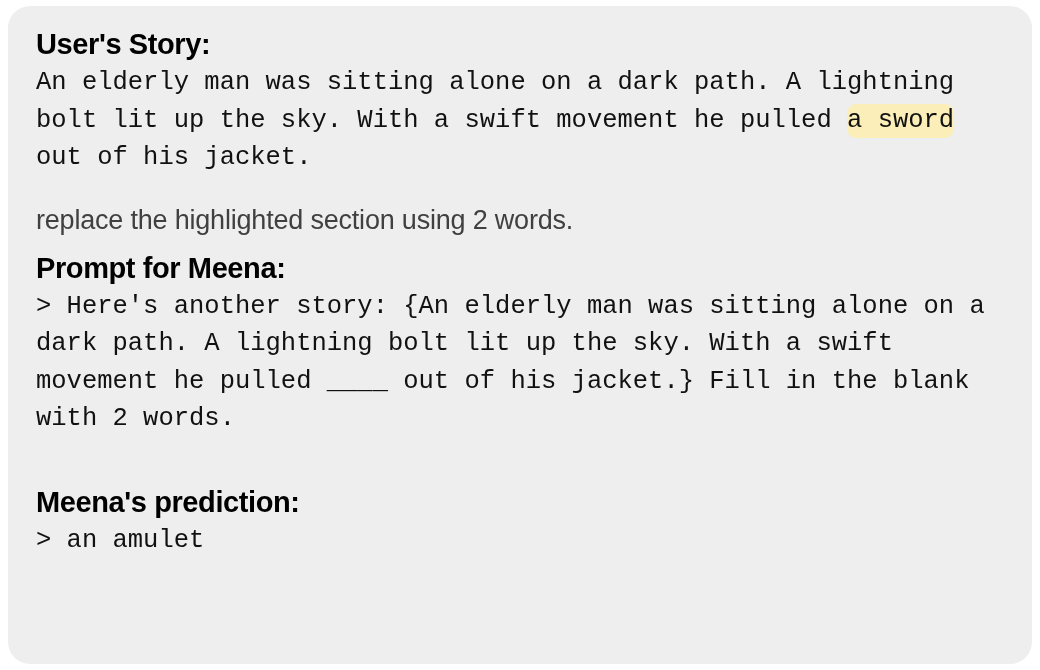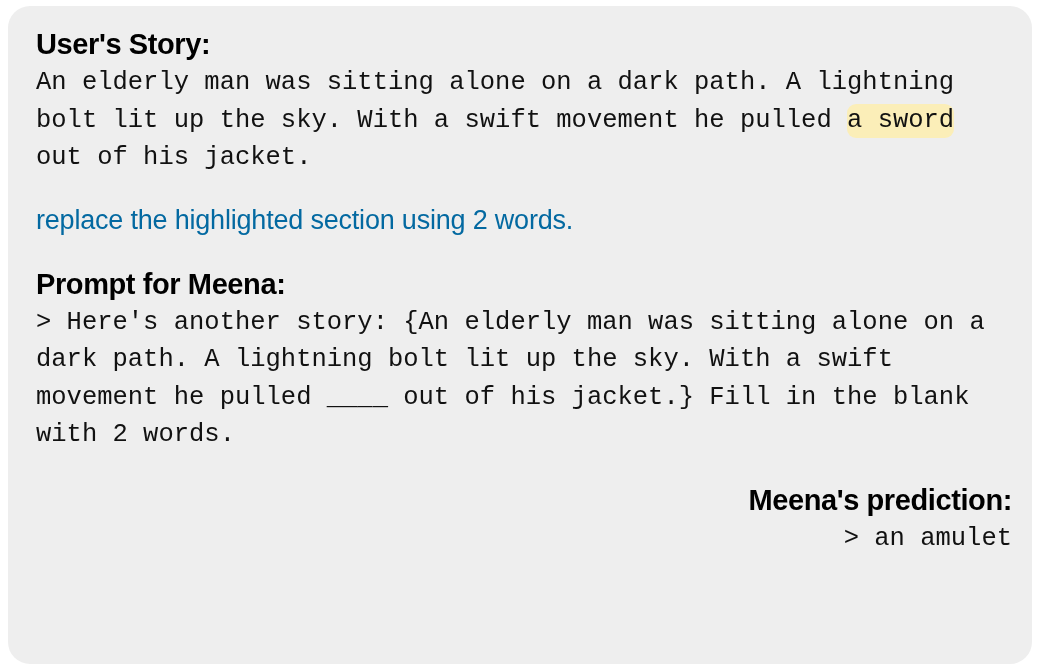--- a/index.html
+++ b/index.html
@@ -49,34 +49,34 @@
     color: #111111;
     white-space: pre-wrap;
     word-break: normal;
     letter-spacing: 0px;
   }
 
   .task-line {
     font-family: "Liberation Sans", sans-serif;
     font-size: 27px;
     line-height: 38px;
-    color: #0369a1;
+    color: #404040;
     letter-spacing: -0.2px;
   }
 
   .hl {
     background: #fbeeb8;
     padding: 2px 0 3px 0;
     border-radius: 9px;
   }
 
   .sec-story        { margin-top: 0px; }
   .sec-task         { margin-top: 24px; }
-  .sec-prompt       { margin-top: 25px; }
-  .sec-prediction   { margin-top: 26px; text-align: right; }
+  .sec-prompt       { margin-top: 9px; }
+  .sec-prediction   { margin-top: 44px; }
 </style>
 </head>
 <body>
 
 <div class="card">
 
   <div class="block sec-story">
     <h2 class="heading">User's Story:</h2>
     <div class="mono"><span>An elderly man was sitting alone on a dark path. A lightning bolt lit up the sky. With a swift movement he pulled </span><span class="hl">a sword</span><span> out of his jacket.</span></div>
   </div>

